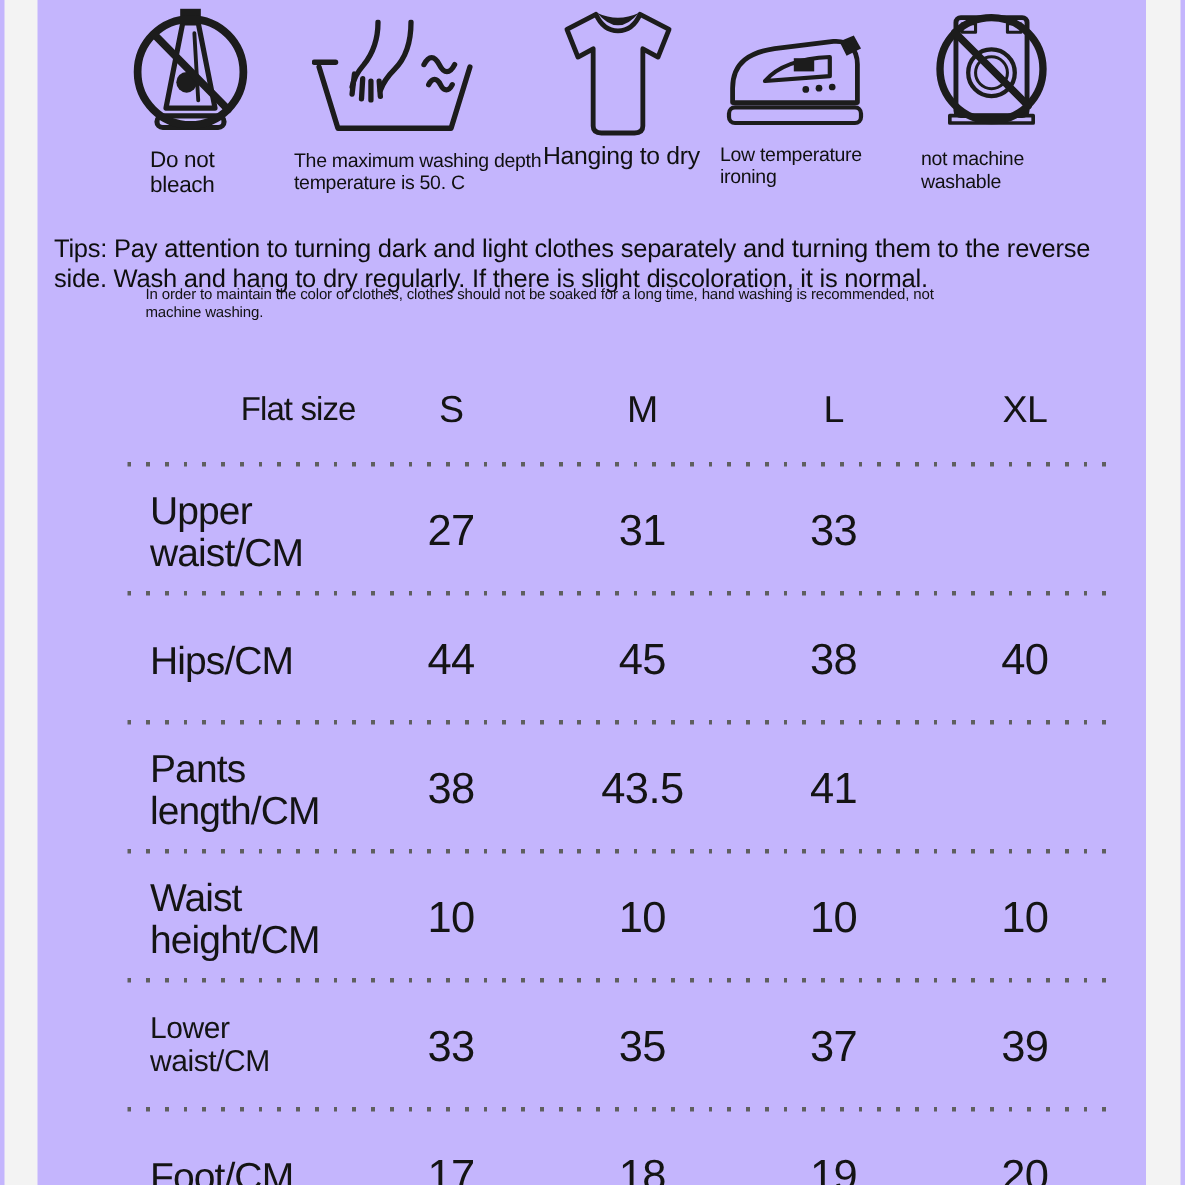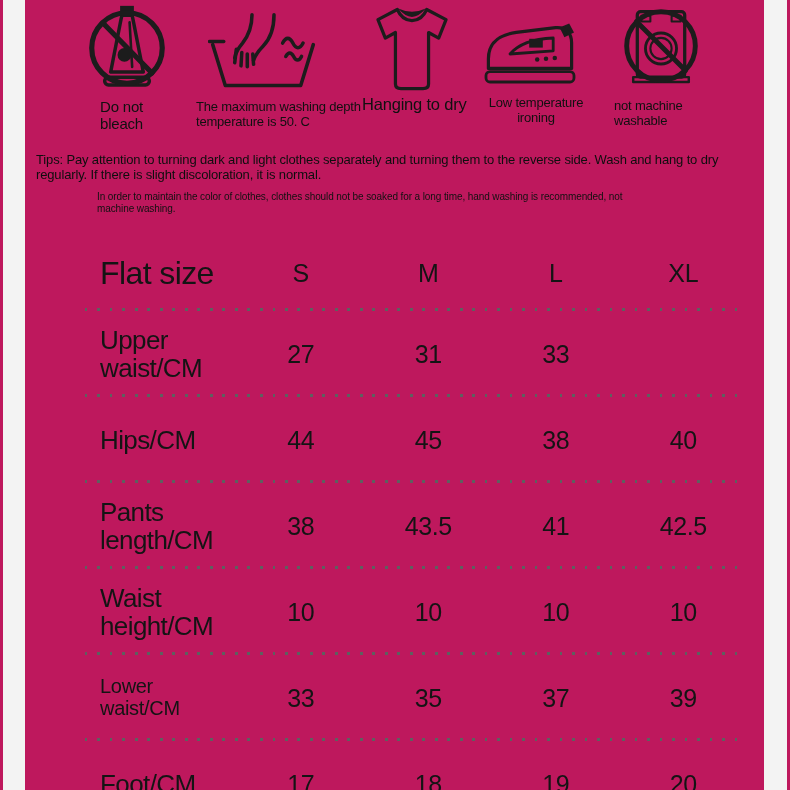--- a/index.html
+++ b/index.html
@@ -1,18 +1,18 @@
 <!DOCTYPE html>
 <html><head>
 <meta charset="utf-8">
 <style>
   html,body{margin:0;padding:0;background:#fff;}
   .page{
     position:relative; width:790px; height:790px; overflow:hidden;
-    background:#be185d; font-family:"Liberation Sans","DejaVu Sans",sans-serif;
+    background:#c4b5fd; font-family:"Liberation Sans","DejaVu Sans",sans-serif;
     color:#141414;
   }
   .edge-strip{position:absolute; top:0; height:790px; background:#f3f3f3;}
   .edge-strip.left{left:3px; width:22px;}
   .edge-strip.right{left:764px; width:23px;}
 
   
   .care-item{position:absolute; top:0;}
   .care-item svg{position:absolute; display:block;}
   .care-label{position:absolute; line-height:1.12; color:#101010; letter-spacing:-0.2px;}
@@ -22,52 +22,52 @@
   .ci-1 .care-label{top:99px; left:16px; width:72px; font-size:15px;}
 
   .ci-2{left:194px; width:170px; height:135px;}
   .ci-2 svg{top:13px; left:14px; width:110px; height:79px;}
   .ci-2 .care-label{top:100px; left:2px; width:166px; font-size:13px;}
 
   .ci-3{left:358px; width:122px; height:135px;}
   .ci-3 svg{top:4px; left:8px; width:92px; height:92px;}
   .ci-3 .care-label{top:95px; left:4px; width:120px; font-size:16.5px; white-space:nowrap;}
 
-  .ci-4{left:478px; width:115px; height:135px;text-align:center;}
+  .ci-4{left:478px; width:115px; height:135px;}
   .ci-4 svg{top:17px; left:0; width:104px; height:74px;}
   .ci-4 .care-label{top:96px; left:2px; width:112px; font-size:13px;}
 
   .ci-5{left:608px; width:100px; height:135px;}
   .ci-5 svg{top:6px; left:12px; width:82px; height:85px;}
   .ci-5 .care-label{top:99px; left:6px; width:92px; font-size:13px;}
 
   
   .tips-1{
     position:absolute; top:139px; left:36px; width:706px;
-    font-size:13px; line-height:1.16; color:#0e0e0e; letter-spacing:-0.15px;
+    font-size:17px; line-height:1.16; color:#0e0e0e; letter-spacing:-0.15px;
   }
   .tips-2{
     position:absolute; top:181px; left:97px; width:532px;
     font-size:10px; line-height:1.2; color:#111; letter-spacing:-0.1px;
   }
 
   
   .sizetable{position:absolute; top:238px; left:85px; width:662px;}
   .trow{
     display:grid; grid-template-columns:152px repeat(4,1fr);
     align-items:center; height:83px; padding-top:3px; box-sizing:border-box;
   }
   .trow.thead{height:70px; padding-top:0;}
   .tlabel{
     font-size:26px; letter-spacing:-0.6px; color:#141414;
     padding-left:15px; line-height:1.08;
   }
   .tlabel.small{font-size:20px; letter-spacing:-0.3px;}
-  .thead .tlabel{font-size:32px;}
-  .tval{font-size:25px; text-align:center; letter-spacing:-0.4px; color:#141414;}
+  .thead .tlabel{font-size:22px;text-align:right;}
+  .tval{font-size:29px; text-align:center; letter-spacing:-0.4px; color:#141414;}
   .thead .tval{font-size:25px;}
   .dotline{
     height:3px; margin:0;
     background:repeating-linear-gradient(90deg,#5f5f5f 0 2.5px,transparent 2.5px 12.5px);
   }
   .icon-stroke{fill:none; stroke:#1c1c1c; stroke-linecap:round; stroke-linejoin:round;}
 </style>
 </head>
 <body>
 
@@ -179,21 +179,20 @@
       <div class="tval">38</div>
       <div class="tval">40</div>
     </div>
     <div class="dotline"></div>
 
     <div class="trow">
       <div class="tlabel">Pants length/CM</div>
       <div class="tval">38</div>
       <div class="tval">43.5</div>
       <div class="tval">41</div>
-      <div class="tval">42.5</div>
     </div>
     <div class="dotline"></div>
 
     <div class="trow">
       <div class="tlabel">Waist height/CM</div>
       <div class="tval">10</div>
       <div class="tval">10</div>
       <div class="tval">10</div>
       <div class="tval">10</div>
     </div>

